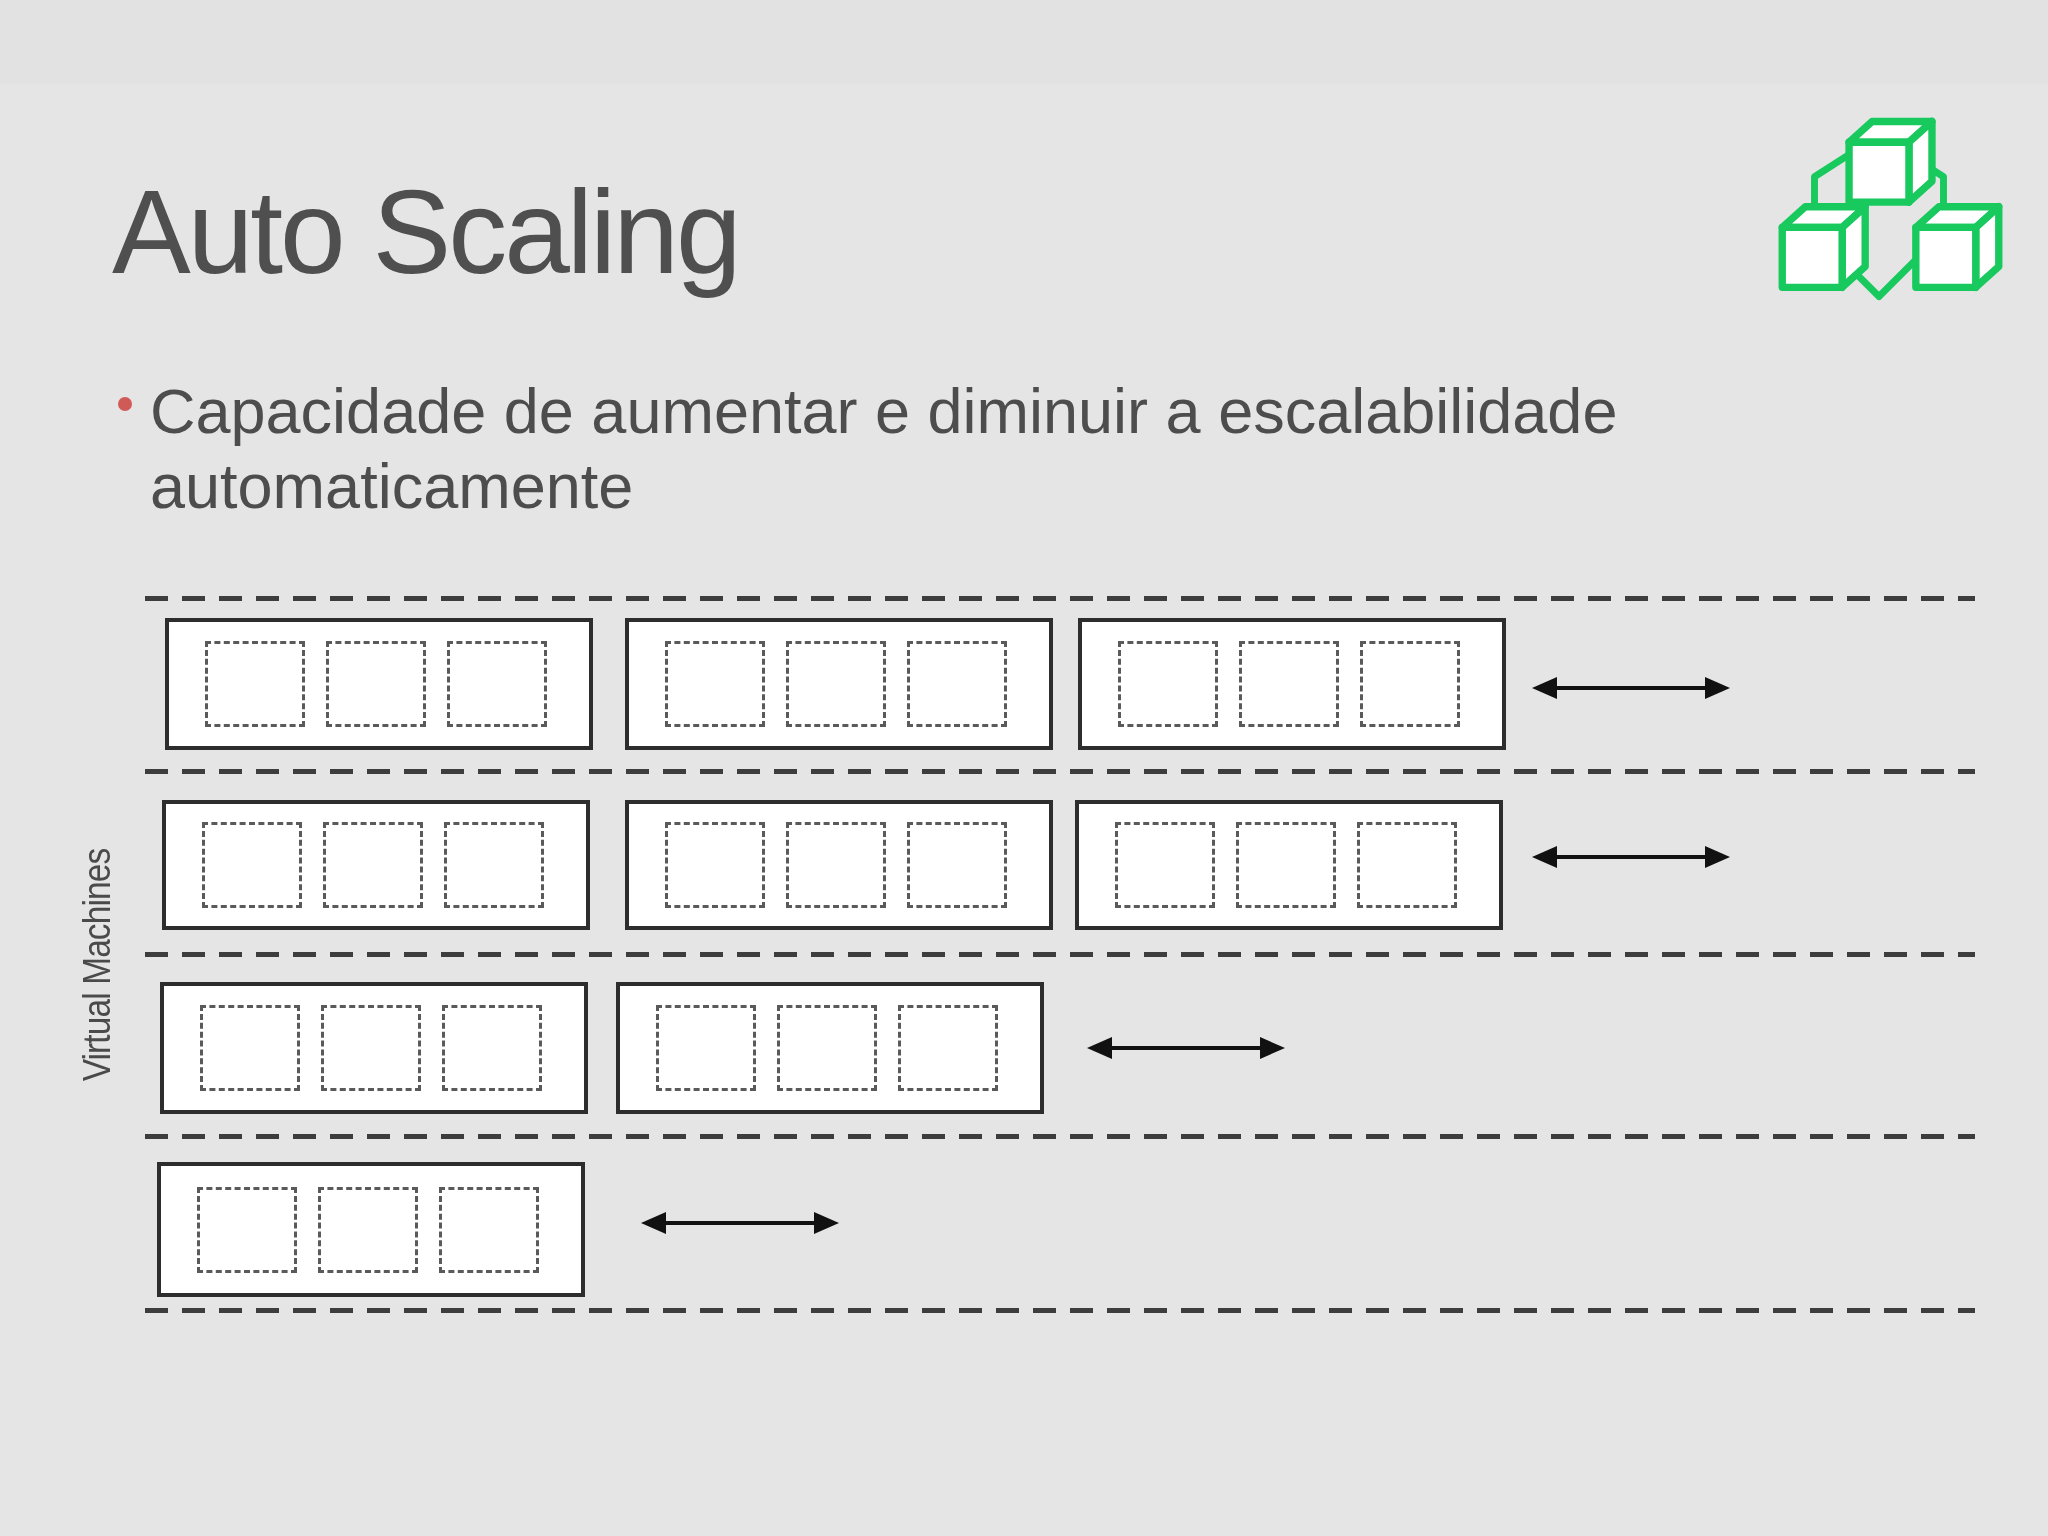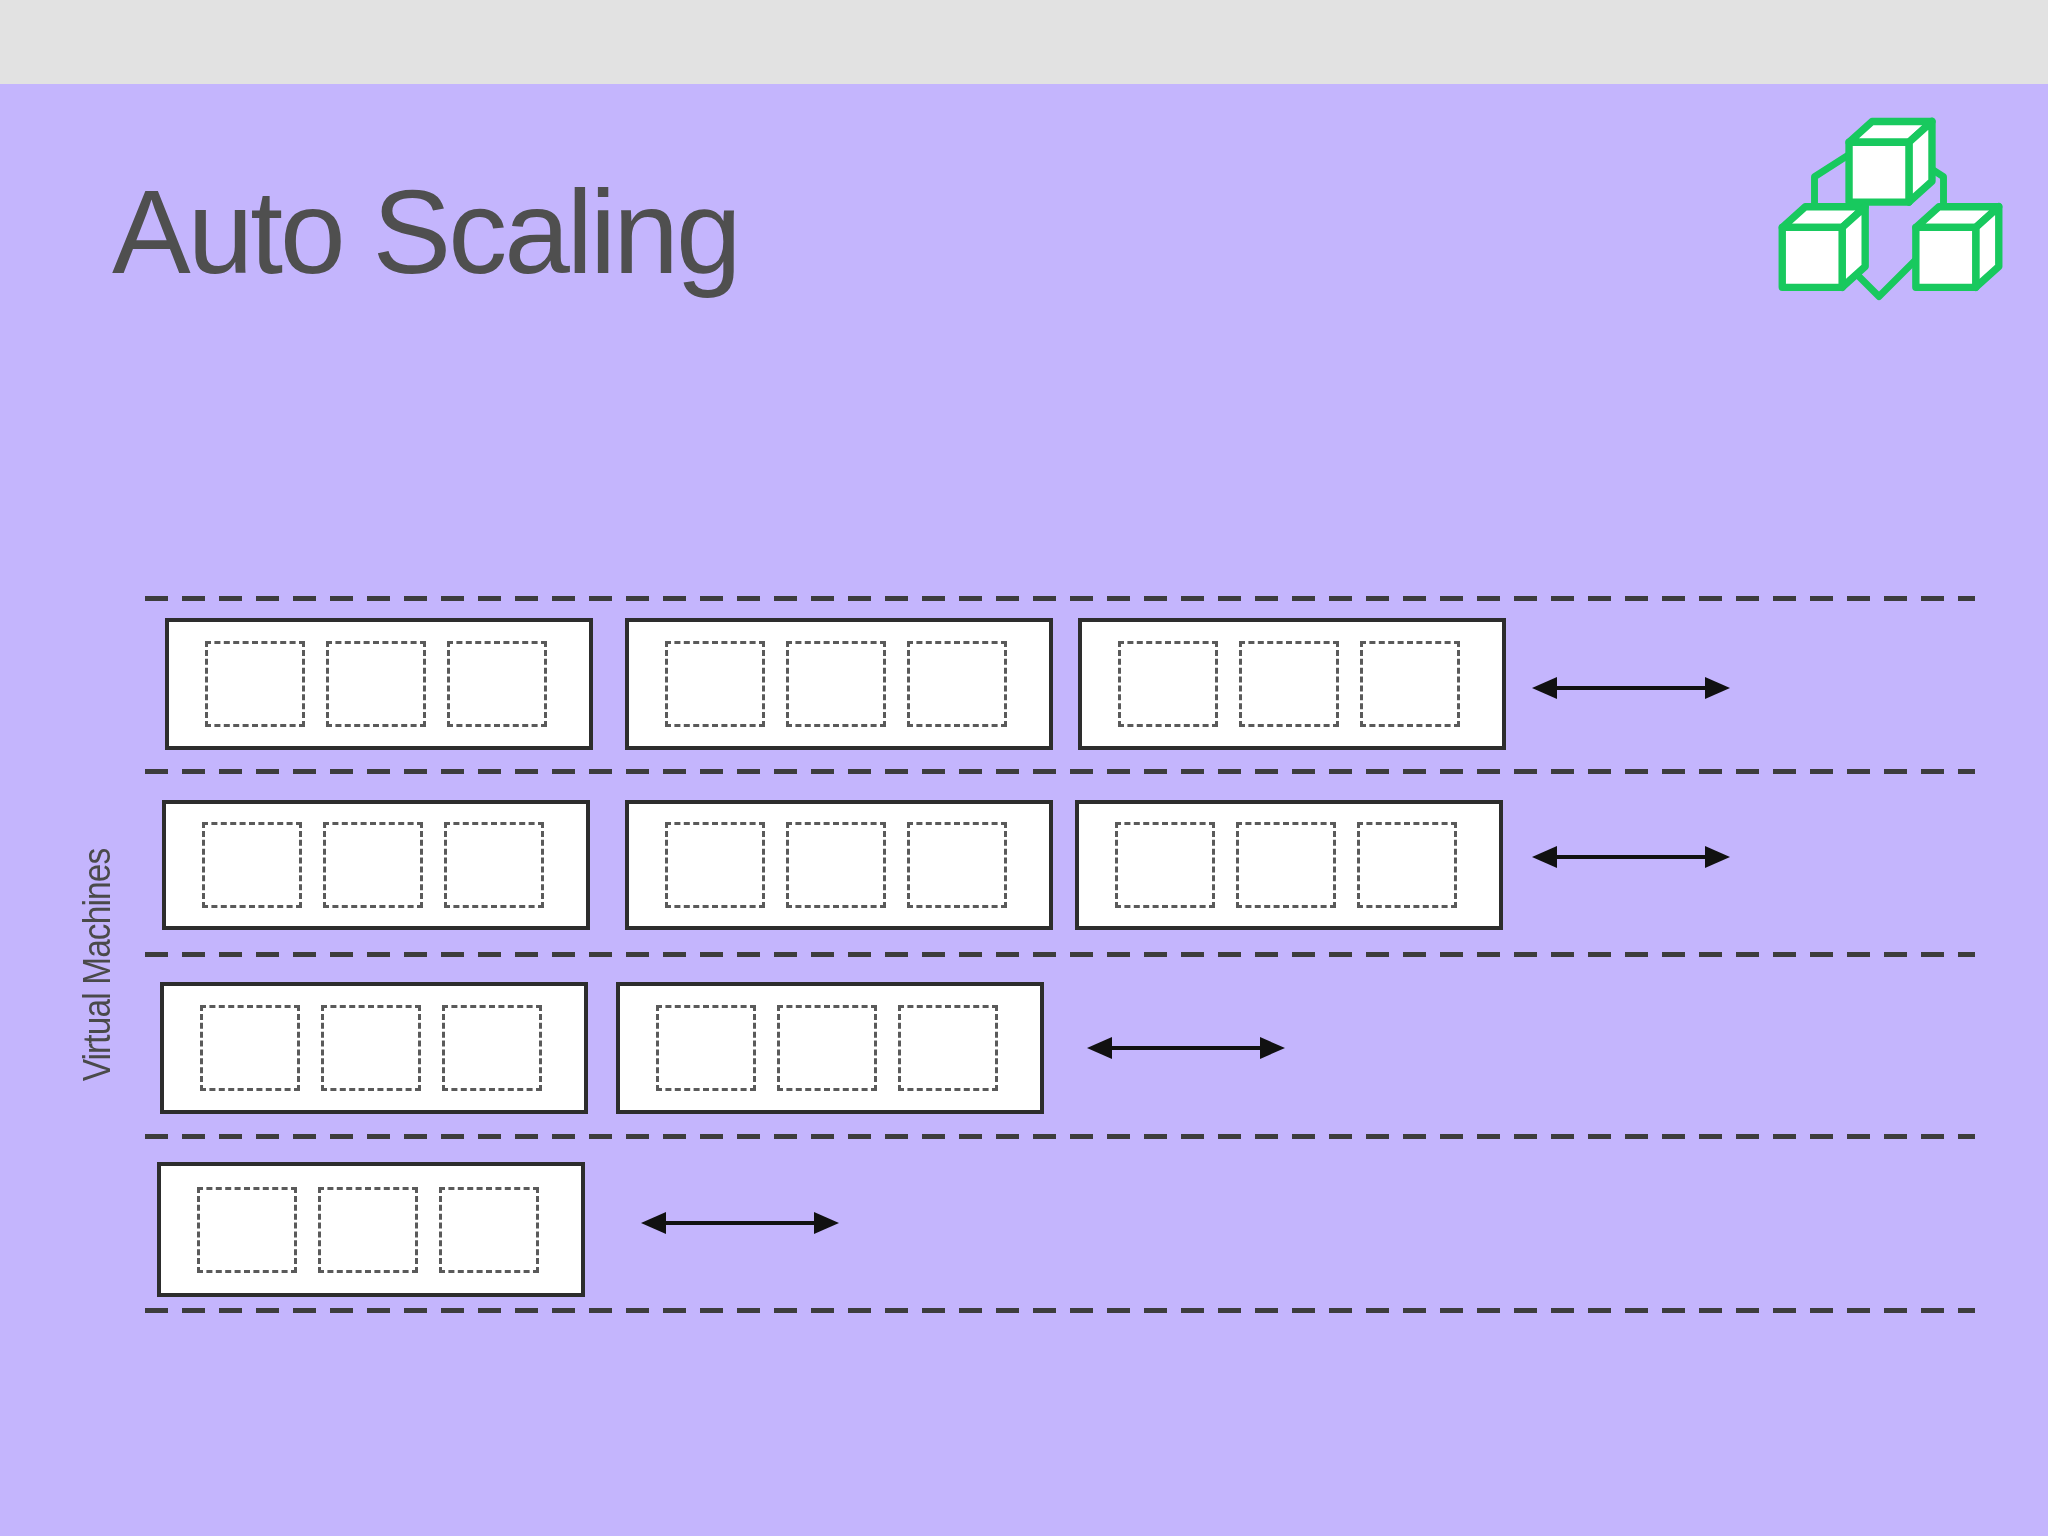--- a/index.html
+++ b/index.html
@@ -1,18 +1,18 @@
 <!DOCTYPE html>
 <html><head>
 <meta charset="utf-8">
 <style>
   html,body { margin:0; padding:0; background:#ffffff; }
   .slide {
     position:relative; width:2048px; height:1536px;
-    background:#c4b5fd; overflow:hidden;
+    background:#e5e5e5; overflow:hidden;
     font-family:"Liberation Sans", sans-serif;
   }
   .topbar {
     position:absolute; left:0; top:0; width:2048px; height:84px;
     background:#e2e2e2;
   }
   .title {
     position:absolute; left:112px; top:173px;
     font-size:118px; line-height:1; letter-spacing:-3px;
     color:#4f4f4f; white-space:nowrap;
@@ -81,20 +81,24 @@
       <polygon points="14,54 24,45 50,45 40,54" fill="#ffffff"></polygon>
       <polygon points="40,54 50,45 50,71 40,80" fill="#ffffff"></polygon>
       <rect x="14" y="54" width="26" height="26" fill="#ffffff"></rect>
 
       <polygon points="72,54 82,45 108,45 98,54" fill="#ffffff"></polygon>
       <polygon points="98,54 108,45 108,71 98,80" fill="#ffffff"></polygon>
       <rect x="72" y="54" width="26" height="26" fill="#ffffff"></rect>
     </g>
   </svg>
 
+  <div class="bullet-row">
+    <span class="bullet-dot"></span>
+    <div class="bullet-text">Capacidade de aumentar e diminuir a escalabilidade automaticamente</div>
+  </div>
 
   <div class="diagram" id="diagram">
       <div class="sep" style="top: 36px;"></div>
       <div class="sep" style="top: 209px;"></div>
       <div class="sep" style="top: 392px;"></div>
       <div class="sep" style="top: 574px;"></div>
       <div class="sep" style="top: 748px;"></div>
       <div class="vm" style="left: 20px; top: 58px; width: 428px; height: 132px;">
         <div class="container-box"></div>
         <div class="container-box"></div>

